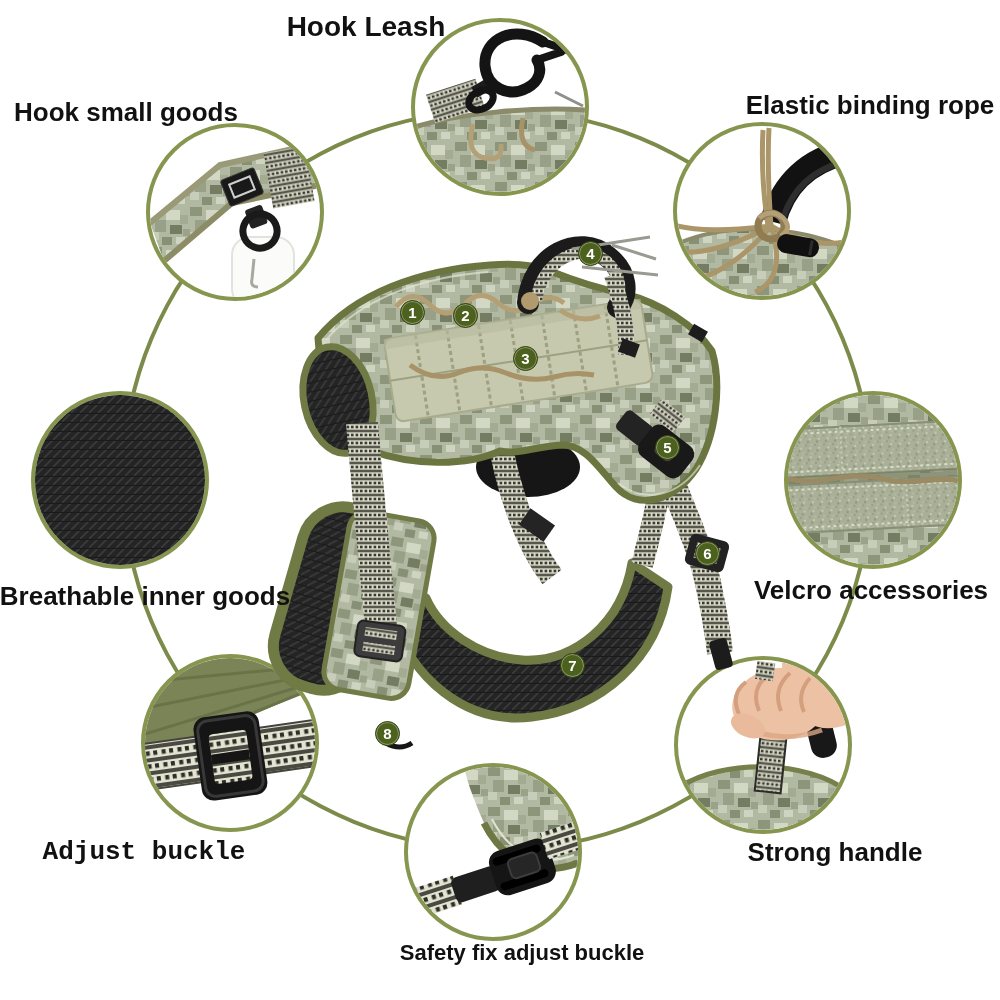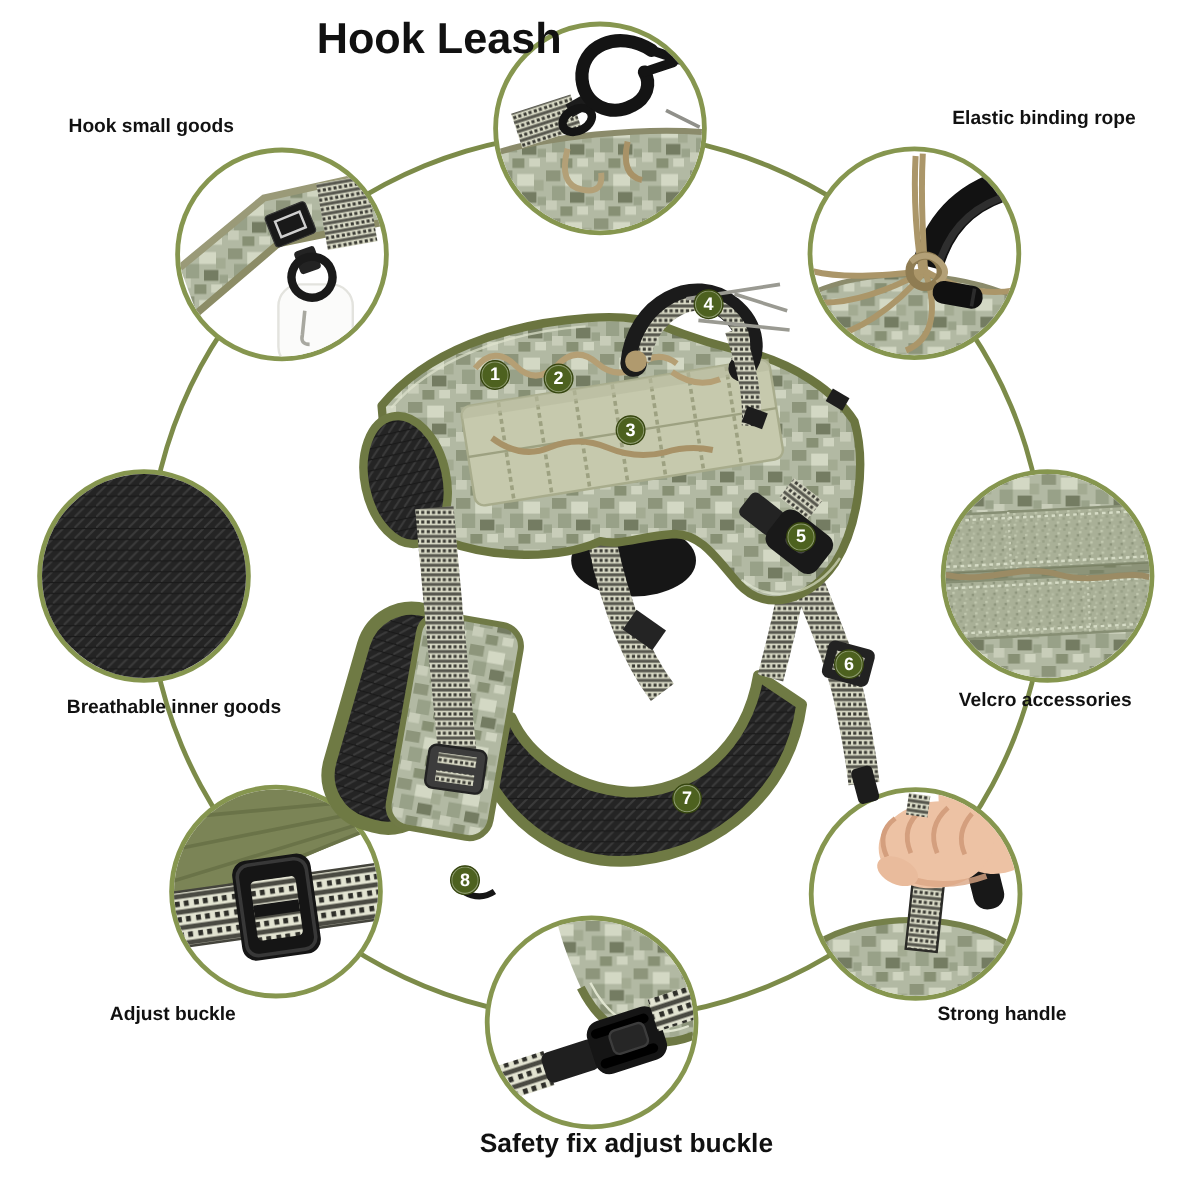--- a/index.html
+++ b/index.html
@@ -9,22 +9,22 @@
         border:4px solid #7c8b49;border-radius:50%;box-sizing:border-box;}
   .callout{position:absolute;width:170px;height:170px;border:4px solid #86964f;
            border-radius:50%;overflow:hidden;background:#fff;box-sizing:content-box;}
   .callout svg{display:block;width:170px;height:170px;}
   .harness{position:absolute;left:260px;top:215px;width:480px;height:575px;}
   .badge{position:absolute;width:25px;height:25px;border-radius:50%;background:#4d611f;
          border:1px solid #35440f;box-sizing:border-box;color:#fff;text-align:center;
          font-weight:bold;font-size:15px;line-height:23px;z-index:7;
          box-shadow:0 0 0 1px rgba(255,255,255,.35) inset;}
   .label{position:absolute;transform:translateX(-50%);white-space:nowrap;color:#111;
-         font-weight:bold;font-size:16px;z-index:8;}
-  .label.big{font-size:36px;}
+         font-weight:bold;font-size:26px;z-index:8;}
+  .label.big{font-size:28px;}
   .label.mid{font-size:22px;}
 </style>
 </head>
 <body>
 
 <div class="stage">
 
   <svg width="0" height="0" style="position:absolute" aria-hidden="true">
     <defs>
       <pattern id="camoP" width="40" height="40" patternUnits="userSpaceOnUse">
@@ -270,17 +270,17 @@
   <div class="badge" style="left:655px;top:435px;">5</div>
   <div class="badge" style="left:695px;top:541px;">6</div>
   <div class="badge" style="left:560px;top:653px;">7</div>
   <div class="badge" style="left:375px;top:721px;">8</div>
 
   <div class="label big" style="left:366px;top:11px;">Hook Leash</div>
   <div class="label" style="left:126px;top:97px;">Hook small goods</div>
   <div class="label" style="left:826px;top:90px;margin-left:44px;">Elastic binding rope</div>
   <div class="label" style="left:145px;top:581px;">Breathable inner goods</div>
   <div class="label" style="left:871px;top:575px;">Velcro accessories</div>
-  <div class="label" style="left:144px;top:837px;">Adjust buckle</div>
+  <div class="label" style="left:144px;top:837px;font-family:Liberation Mono, monospace;">Adjust buckle</div>
   <div class="label" style="left:835px;top:837px;text-align:right;">Strong handle</div>
   <div class="label mid" style="left:522px;top:940px;">Safety fix adjust buckle</div>
 
 </div>
 
 </body></html>

